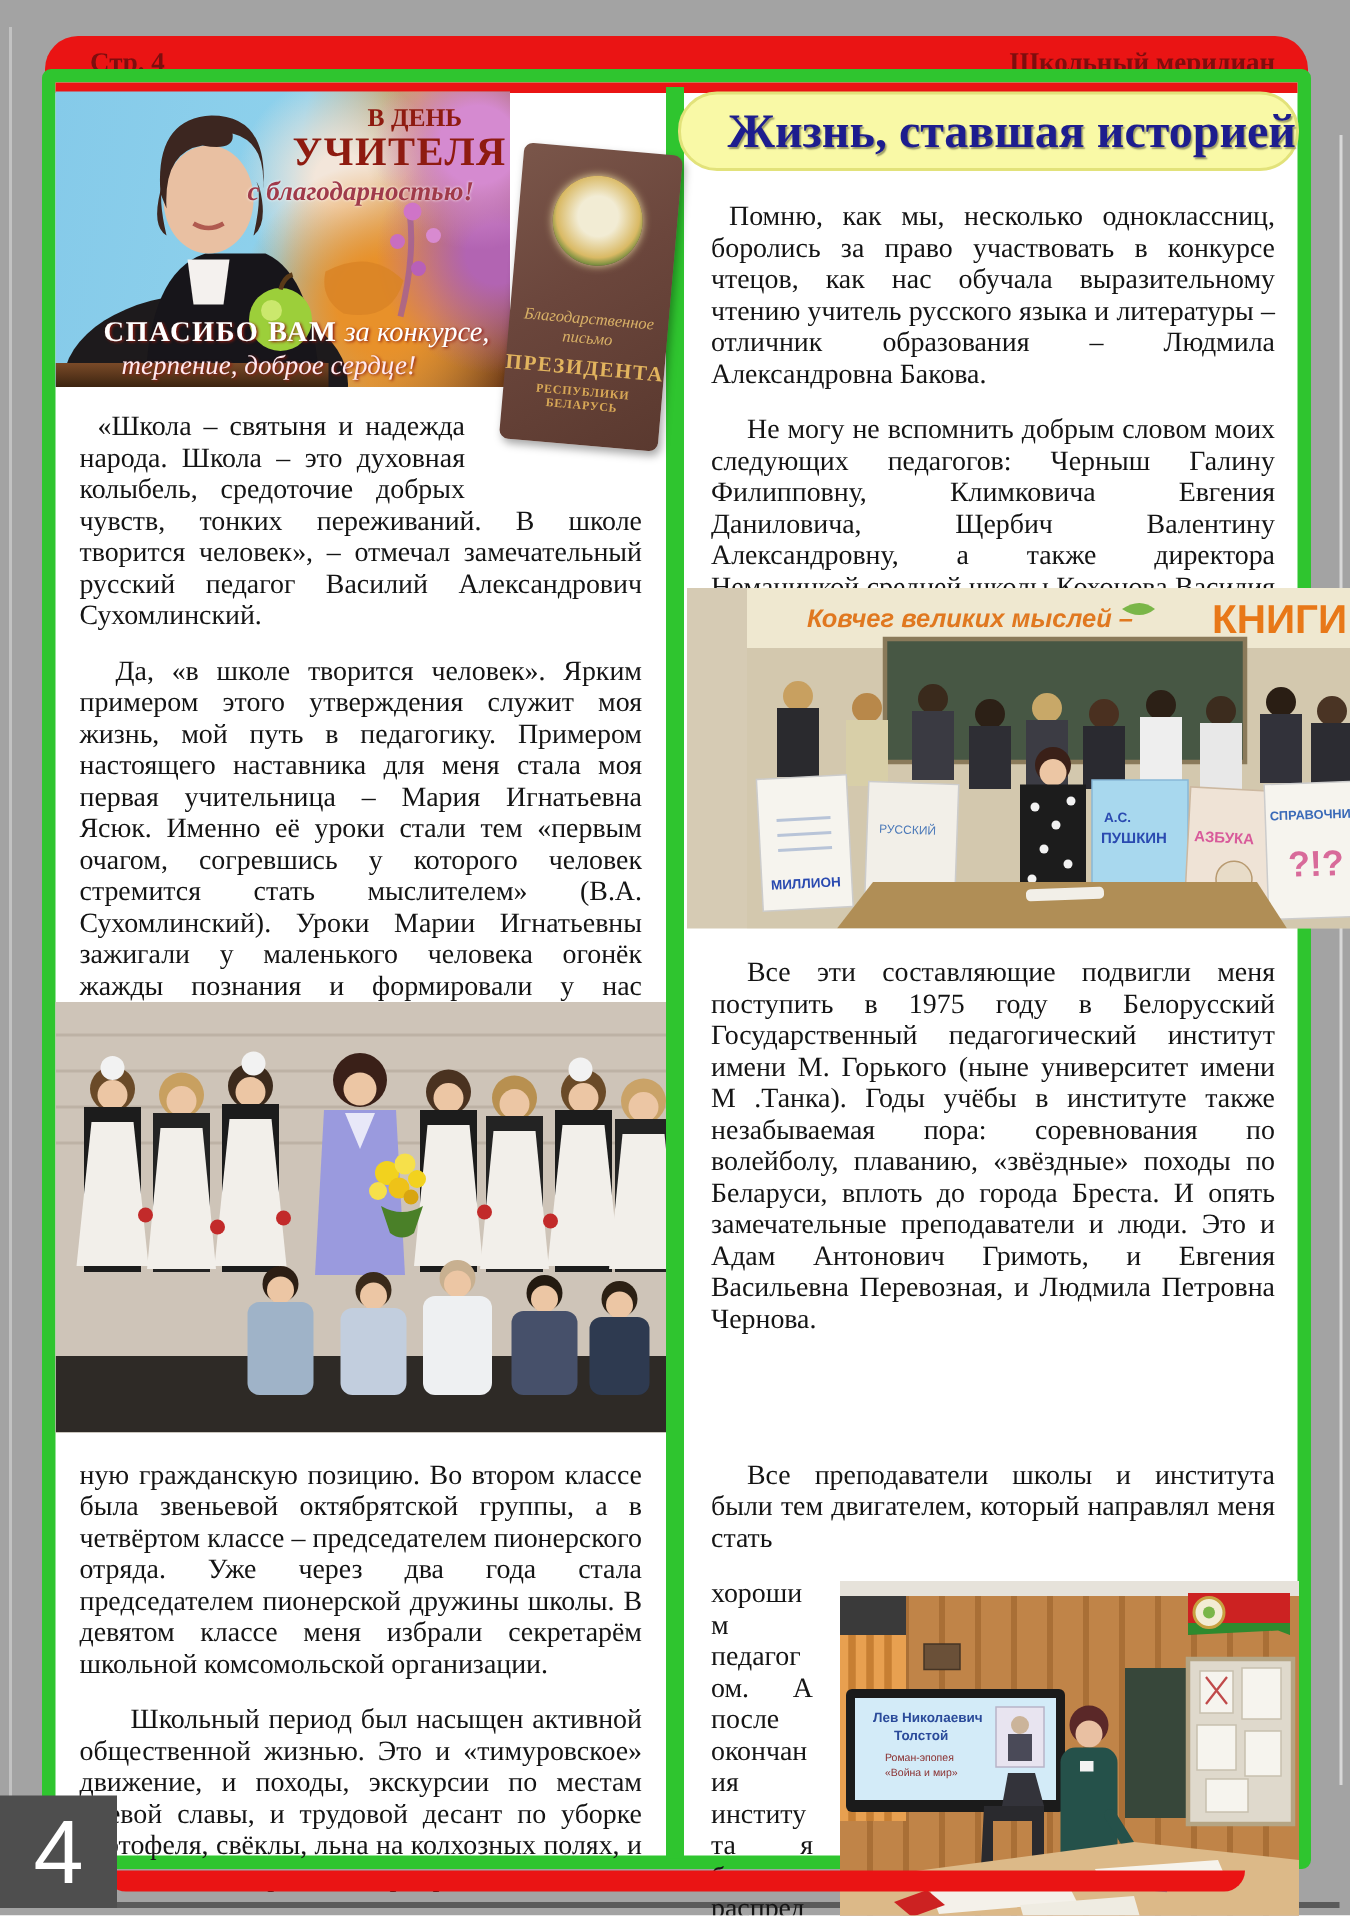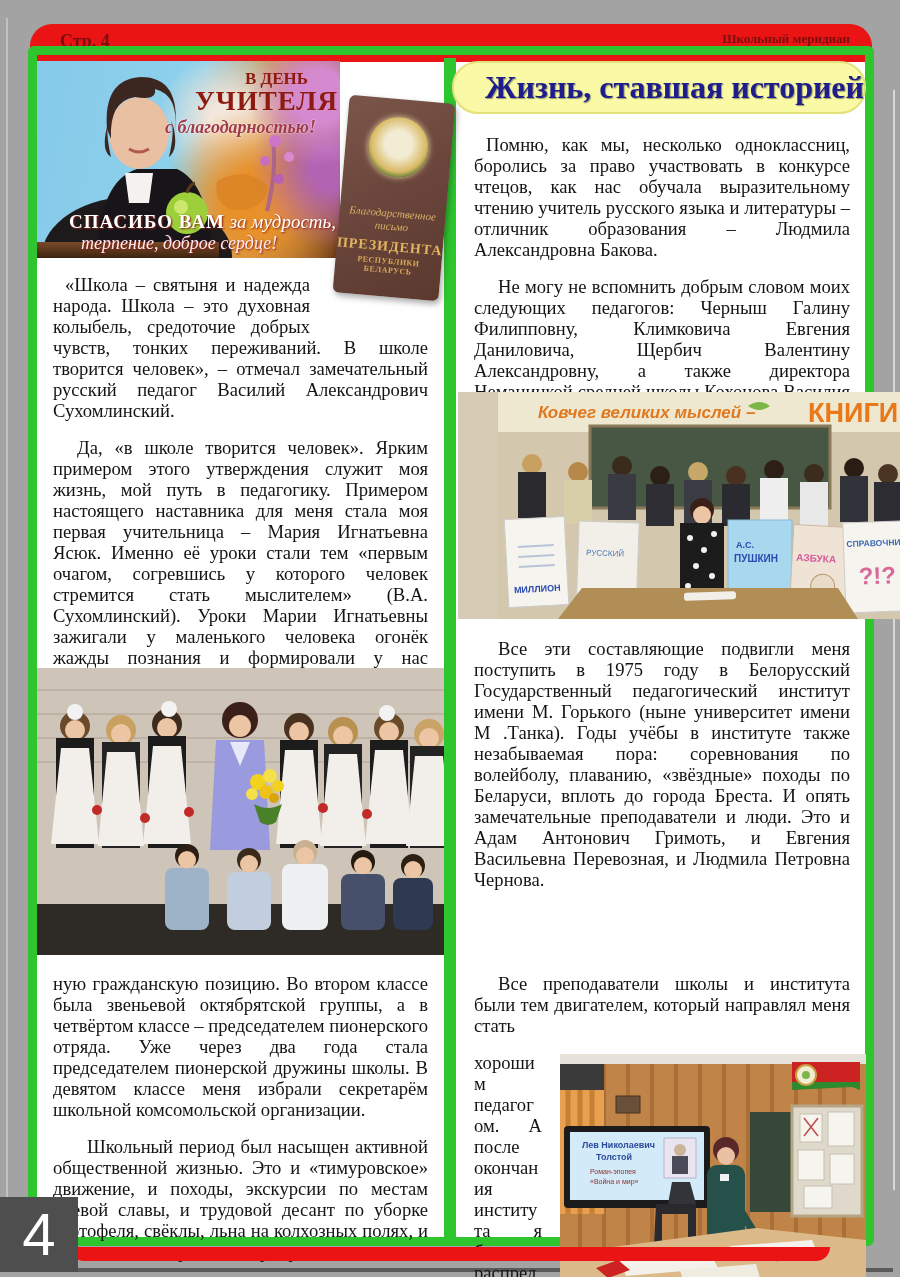--- a/index.html
+++ b/index.html
@@ -9,21 +9,21 @@
   
   .edge-left{position:absolute;left:6px;top:18px;width:2px;height:1252px;background:#c2c2c2;}
   .edge-right{position:absolute;left:893px;top:90px;width:2px;height:1100px;background:#d8d8d8;}
   .edge-bottom{position:absolute;left:0;top:1268px;width:893px;height:4px;background:#5a5a5a;}
 
   
   .header-bar{position:absolute;left:30px;top:24px;width:842px;height:40px;
               background:#ea1414;border-radius:22px 22px 10px 10px;}
   .header-label{position:absolute;top:7px;font-size:18px;font-weight:bold;color:#7d0e0e;}
   .header-label.left{left:30px;}
-  .header-label.right{right:22px;font-size:13px;}
+  .header-label.right{right:22px;font-size:18px;}
 
   
   .frame{position:absolute;left:28px;top:46px;width:846px;height:1200px;box-sizing:border-box;
          border:9px solid #2fc52f;background:#ffffff;border-radius:6px;}
   .frame-red-top{position:absolute;left:37px;top:55px;width:828px;height:7px;background:#ea1414;}
   .col-divider{position:absolute;left:444px;top:58px;width:12px;height:1181px;background:#2fc52f;}
   .bottom-red-bar{position:absolute;left:70px;top:1247px;width:760px;height:14px;
                   background:#ea1414;border-radius:0 0 24px 24px;}
 
   
@@ -128,21 +128,21 @@
       <circle cx="238" cy="80" r="6" fill="#cf74c8"></circle>
         <circle cx="228" cy="100" r="5" fill="#c86ec0"></circle>
       <circle cx="242" cy="118" r="5" fill="#b860b8"></circle>
         <circle cx="252" cy="96" r="5" fill="#d88ad0"></circle>
       <path d="M180 120 q30 -16 52 6 q-8 28 -40 22 q-16 -10 -12 -28" fill="#d98426" opacity=".85"></path>
     </svg>
     <div class="gc-shelf"></div>
     <div class="gc-top1">В ДЕНЬ</div>
     <div class="gc-top2">УЧИТЕЛЯ</div>
     <div class="gc-top3">с благодарностью!</div>
-    <div class="gc-b1"><b>СПАСИБО ВАМ</b>&nbsp;<i>за мудрость,</i></div>
+    <div class="gc-b1"><b>СПАСИБО ВАМ</b>&nbsp;<i>за конкурсе,</i></div>
     <div class="gc-b2">терпение, доброе сердце!</div>
   </div>
 
   <div class="photo diploma">
     <div class="dp-emblem"></div>
     <div class="dp-script dp-s1">Благодарственное</div>
     <div class="dp-script dp-s2">письмо</div>
     <div class="dp-t1">ПРЕЗИДЕНТА</div>
     <div class="dp-t2">РЕСПУБЛИКИ БЕЛАРУСЬ</div>
   </div>

